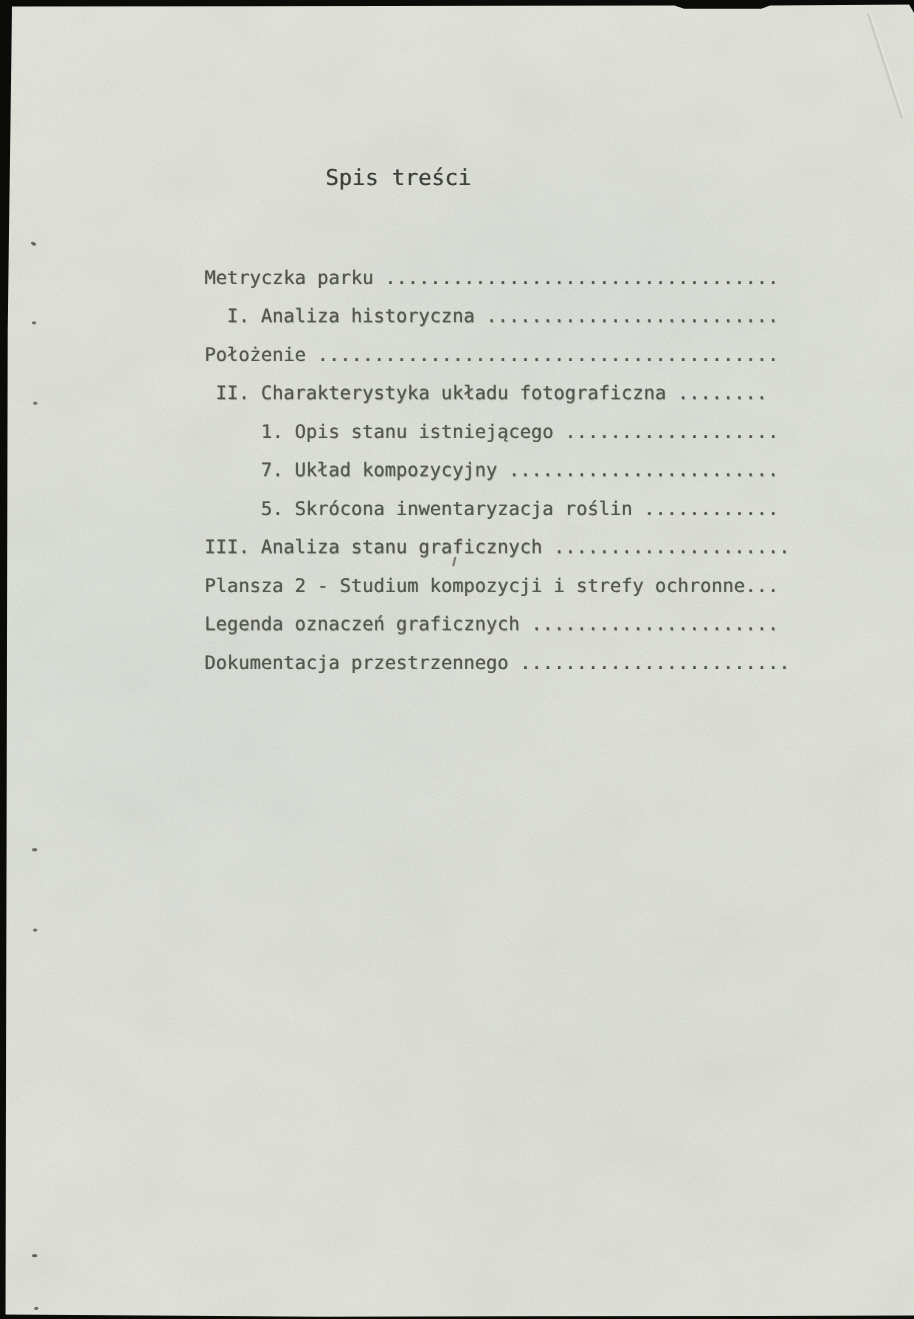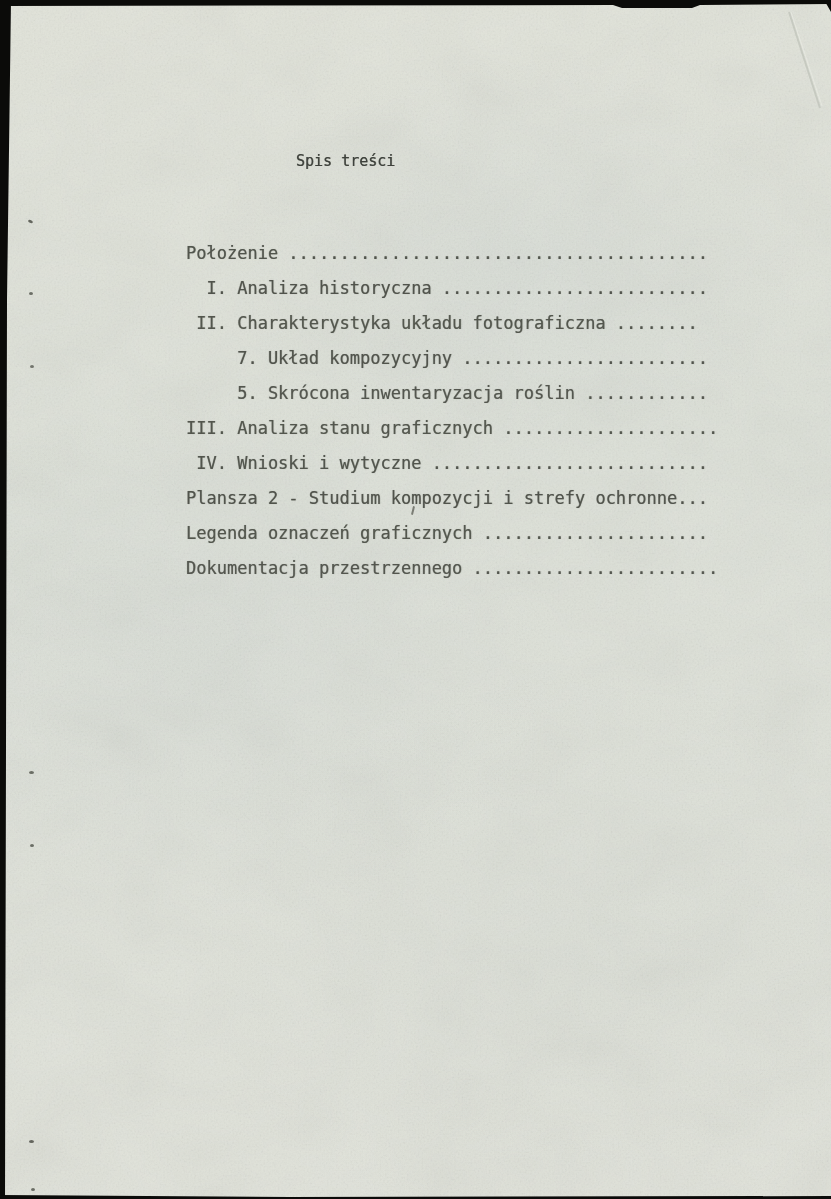--- a/index.html
+++ b/index.html
@@ -18,21 +18,21 @@
       radial-gradient(ellipse 560px 420px at 70% 80%, rgba(180,190,184,0.10), rgba(180,190,184,0) 70%),
       linear-gradient(173deg, #e2e4da 0%, #dde1d8 40%, #dfe2d9 70%, #e1e3da 100%);
   }
   .texture-svg, .edges-svg {
     position: absolute; inset: 0; width: 831px; height: 1199px;
     pointer-events: none;
   }
   .page-title {
     position: absolute;
     left: 296px; top: 150px;
-    font-size: 15px; line-height: 22px;
+    font-size: 20px; line-height: 22px;
     color: rgba(58,61,55,0.92);
     text-shadow: 0.4px 0.4px 0.6px rgba(70,73,66,0.55), -0.3px 0 0.4px rgba(70,73,66,0.35);
     white-space: pre;
   }
   .toc {
     position: absolute;
     left: 186px; top: 236px;
     width: 560px;
   }
   .toc-line {
@@ -80,27 +80,28 @@
     <rect width="831" height="1199" filter="url(#grainFine)" fill="#6a7068"></rect>
 
     <g>
       <line x1="789" y1="12" x2="820" y2="108" stroke="#b6bab0" stroke-width="2" opacity="0.55"></line>
       <line x1="791" y1="12" x2="822" y2="106" stroke="#eceee6" stroke-width="1" opacity="0.6"></line>
     </g>
   </svg>
 
   <div class="page-title">Spis treści</div>
   <div class="toc" id="toc">
+      <div class="toc-line">Metryczka parku ...................................</div>
+      <div class="toc-line">  I. Analiza historyczna ..........................</div>
       <div class="toc-line">Położenie .........................................</div>
-      <div class="toc-line">  I. Analiza historyczna ..........................</div>
       <div class="toc-line"> II. Charakterystyka układu fotograficzna ........</div>
+      <div class="toc-line">     1. Opis stanu istniejącego ...................</div>
       <div class="toc-line">     7. Układ kompozycyjny ........................</div>
       <div class="toc-line">     5. Skrócona inwentaryzacja roślin ............</div>
       <div class="toc-line">III. Analiza stanu graficznych .....................</div>
-      <div class="toc-line"> IV. Wnioski i wytyczne ...........................</div>
       <div class="toc-line">Plansza 2 - Studium kompozycji i strefy ochronne...</div>
       <div class="toc-line">Legenda oznaczeń graficznych ......................</div>
       <div class="toc-line">Dokumentacja przestrzennego ........................</div>
     </div>
 
   <svg class="edges-svg" width="831" height="1199">
     <polygon points="0,0 11,0 7,300 5,1199 0,1199" fill="#0b0b09"></polygon>
     <polygon points="0,0 831,0 831,4 700,5 692,8 622,8 613,5 0,6" fill="#0b0b09"></polygon>
     <polygon points="0,1195 290,1197 831,1196 831,1199 0,1199" fill="#0b0b09"></polygon>
     <polygon points="824,0 831,0 831,12 827,5" fill="#0b0b09"></polygon>

